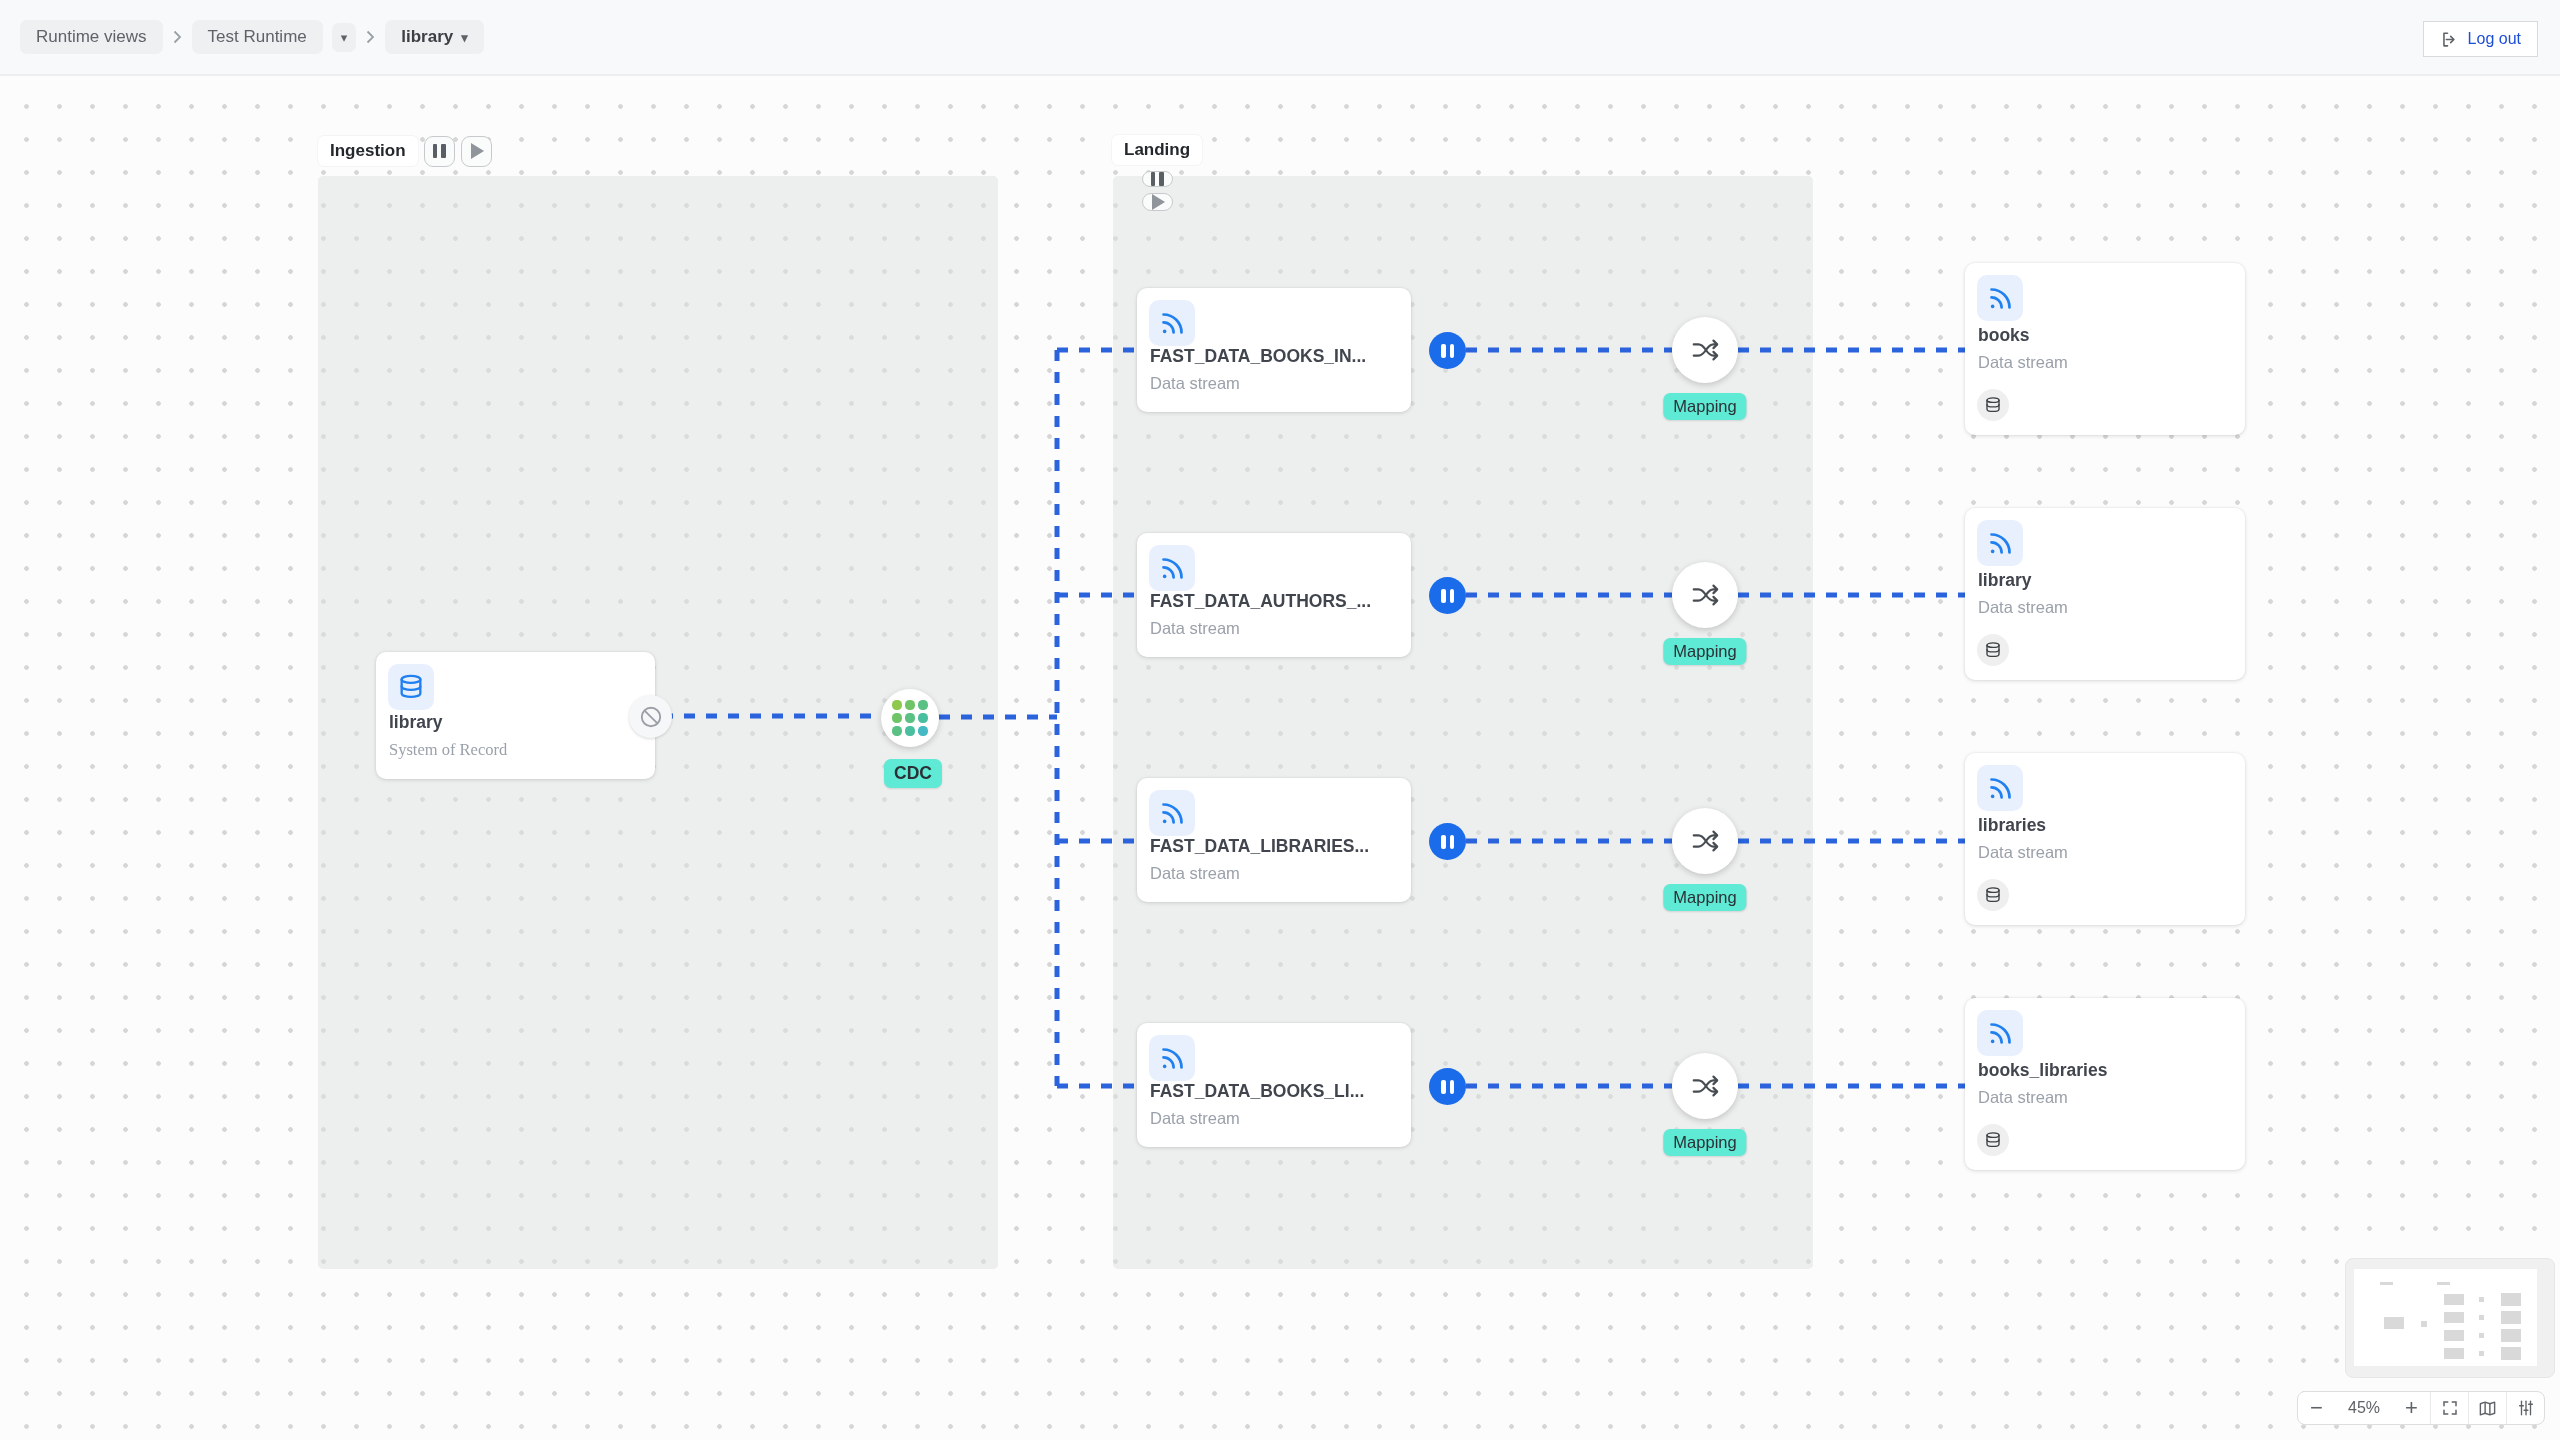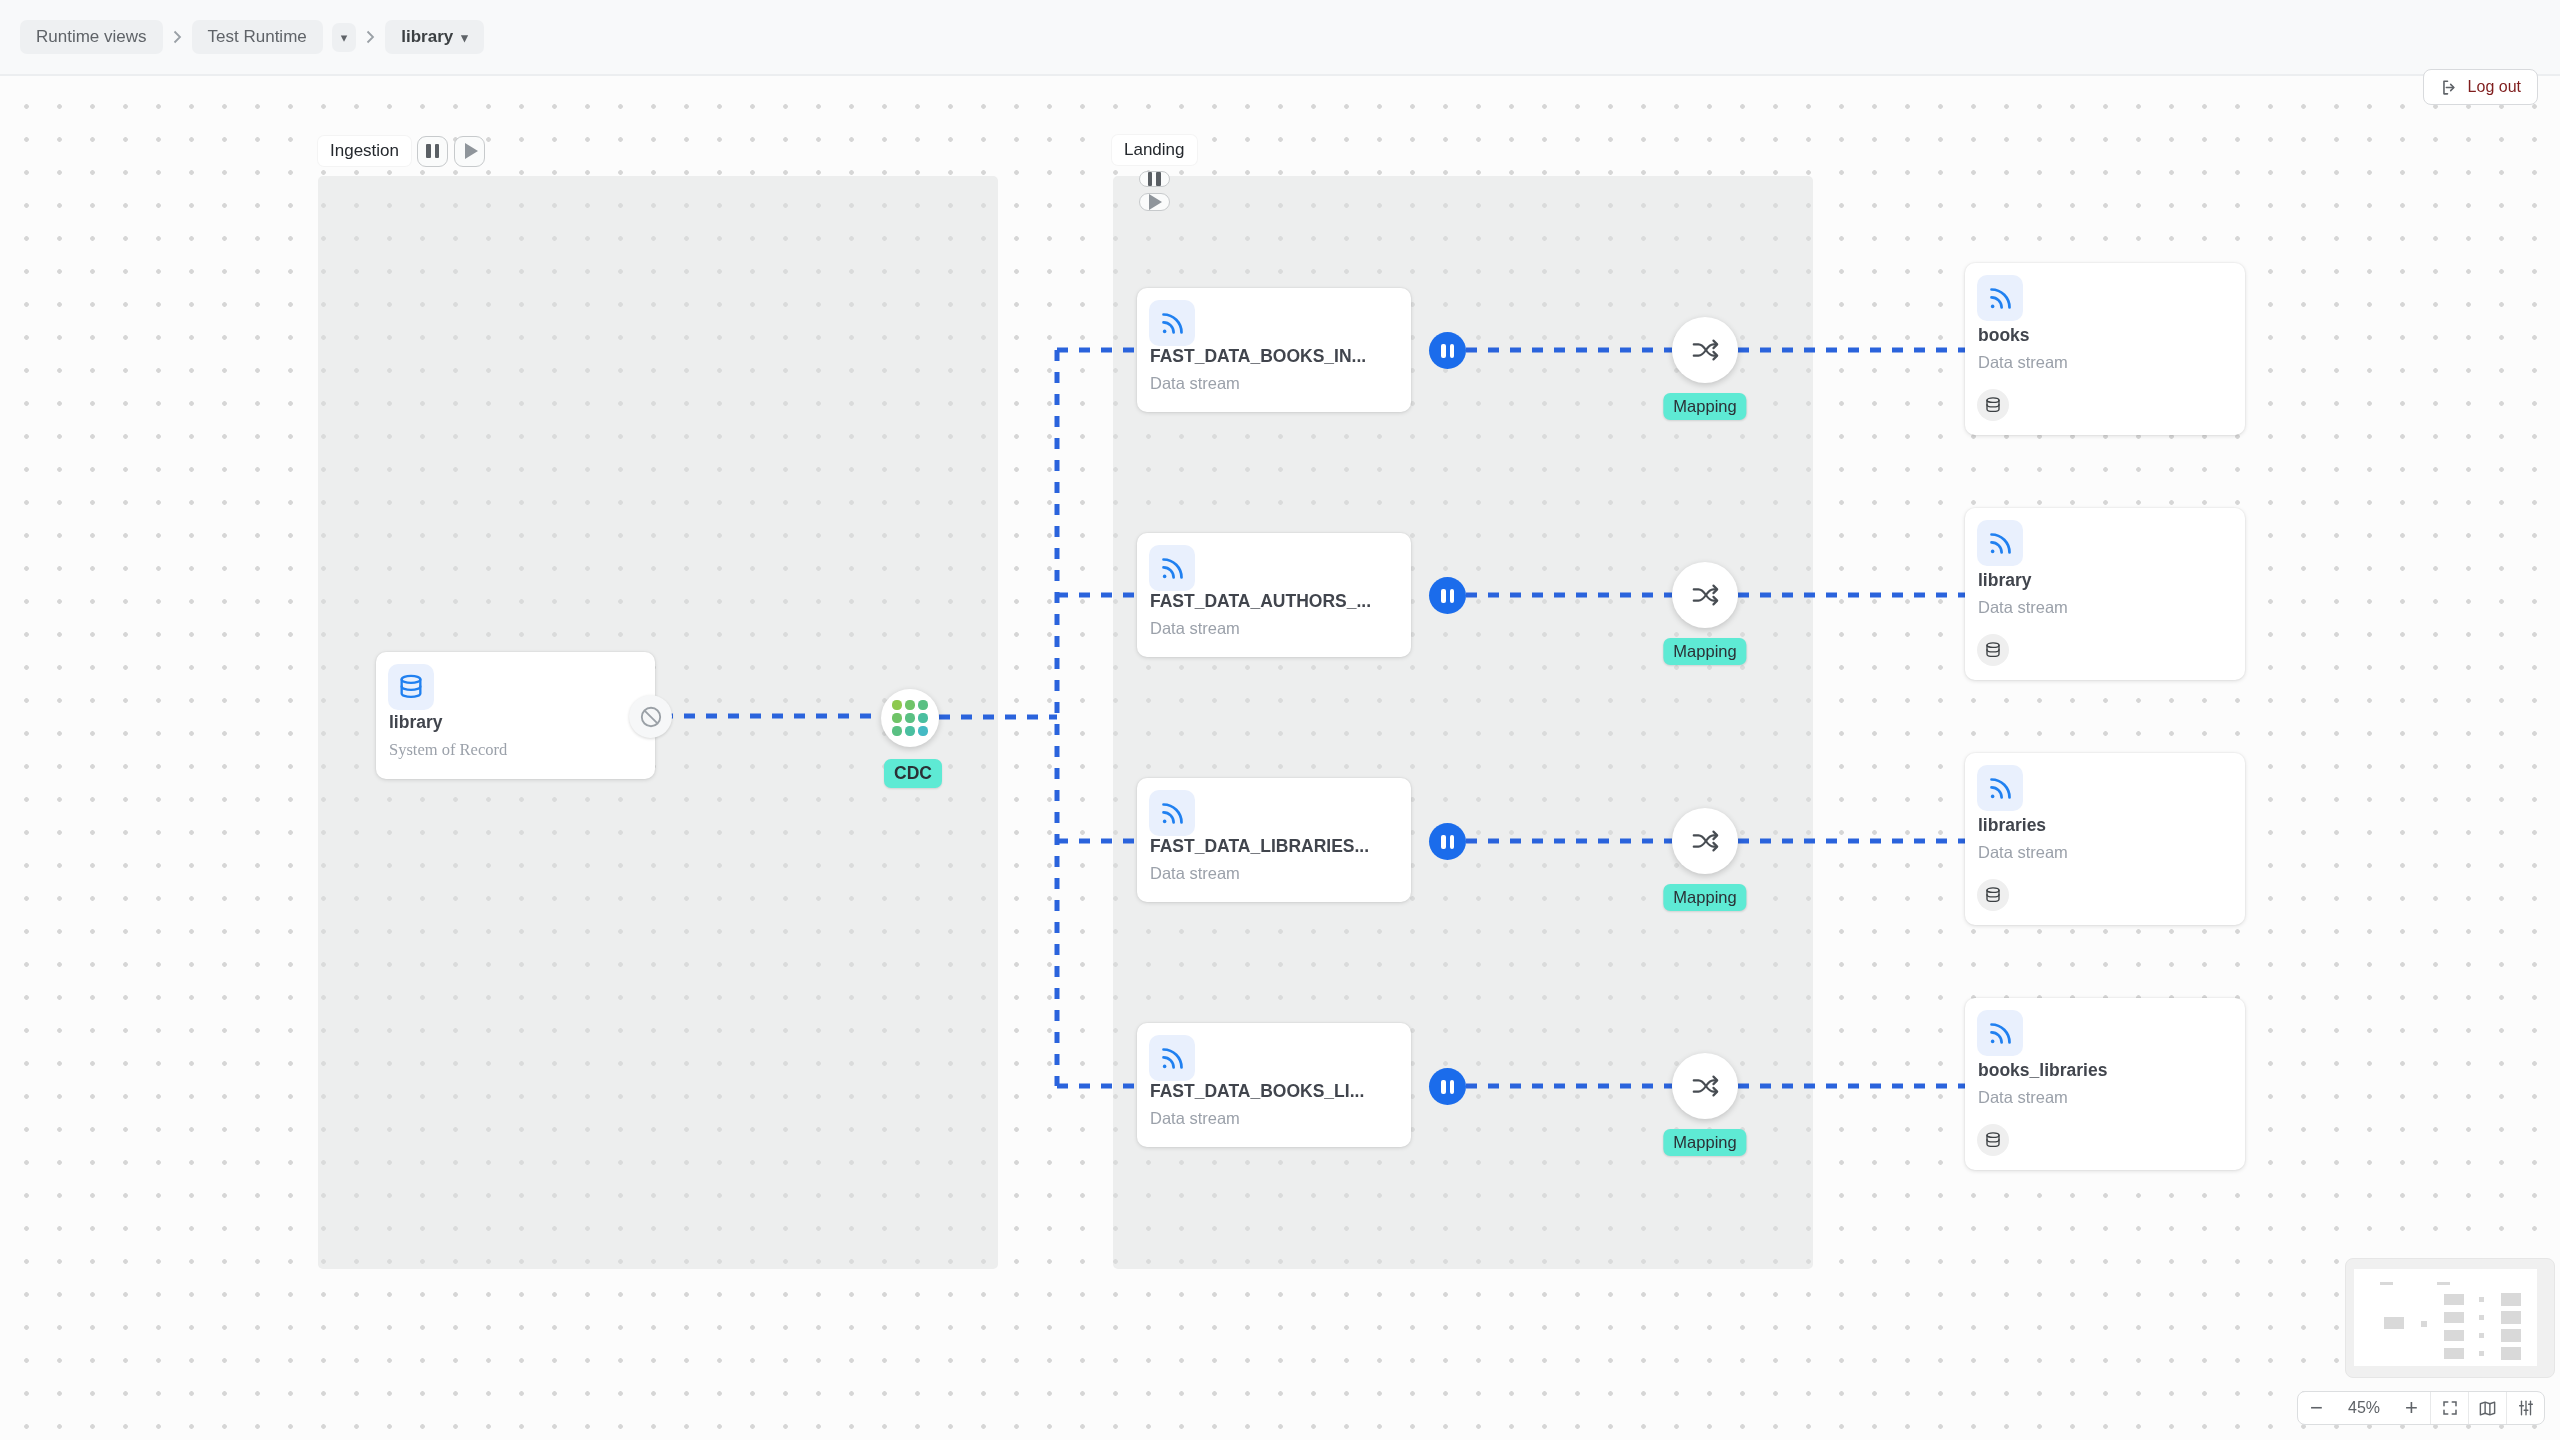--- a/index.html
+++ b/index.html
@@ -12,33 +12,33 @@
   .crumbs { position:absolute; left:20px; top:20px; display:flex; align-items:center; gap:9px; }
   .crumb { display:flex; align-items:center; gap:8px; background:#eef0f2; border-radius:7px;
     padding:7px 16px; font-size:17px; color:#5f6368; cursor:pointer; }
   .crumb.current { font-weight:bold; color:#3c4043; }
   .crumb-caret { font-size:13px; color:#5f6368; line-height:1; }
   .caret-pill { background:#eef0f2; border-radius:7px; padding:7px 9px; font-size:13px;
     color:#5f6368; cursor:pointer; }
   .crumb-sep { color:#9aa0a6; display:flex; align-items:center; }
   .logout-btn { position:absolute; right:22px; top:21px; height:36px; display:flex;
     align-items:center; gap:9px; background:#ffffff; border:1.5px solid #d8dadd;
-    border-radius:8px; padding:0 16px; font-size:16px; color:#7f1d1d; cursor:pointer;margin-top:48px; }
+    border-radius:0; padding:0 16px; font-size:16px; color:#1d4ed8; cursor:pointer; }
 
   
   .canvas { position:absolute; left:0; top:76px; width:2560px; height:1364px;
     background-color:#fcfcfc;
     background-image:radial-gradient(#d6d6d6 2.2px, transparent 2.3px);
     background-size:33px 33px; background-position:10px 14px; }
 
   .group-panel { position:absolute; background:rgba(222,223,224,0.5); border-radius:5px; }
   .panel-ingestion { left:318px; top:176px; width:680px; height:1093px; }
   .panel-landing  { left:1113px; top:176px; width:700px; height:1093px; }
 
-  .group-header { position:absolute; display:flex; align-items:center; gap:6px; height:32px; }
+  .group-header { position:absolute; display:flex; align-items:center; gap:6px; height:32px;font-weight:bold; }
   .gh-ingestion { left:318px; top:135px; }
   .gh-landing  { left:1112px; top:135px;flex-direction:column; }
   .group-label { background:#ffffff; border-radius:6px; padding:5px 12px; font-size:17px;
     color:#24282d; box-shadow:0 0 0 1px rgba(0,0,0,0.03); }
   .gh-btn { width:31px; height:31px; border-radius:9px; border:1.5px solid #c7cacc;
     background:#fafbfb; display:flex; align-items:center; justify-content:center; cursor:pointer; }
   .pause-bars { display:flex; gap:4px; }
   .pause-bars i { display:block; width:4.5px; height:14px; background:#5a5f64; border-radius:1px; }
   .play-tri { width:0; height:0; border-left:13px solid #8f959b; border-top:8px solid transparent;
     border-bottom:8px solid transparent; margin-left:3px; }

